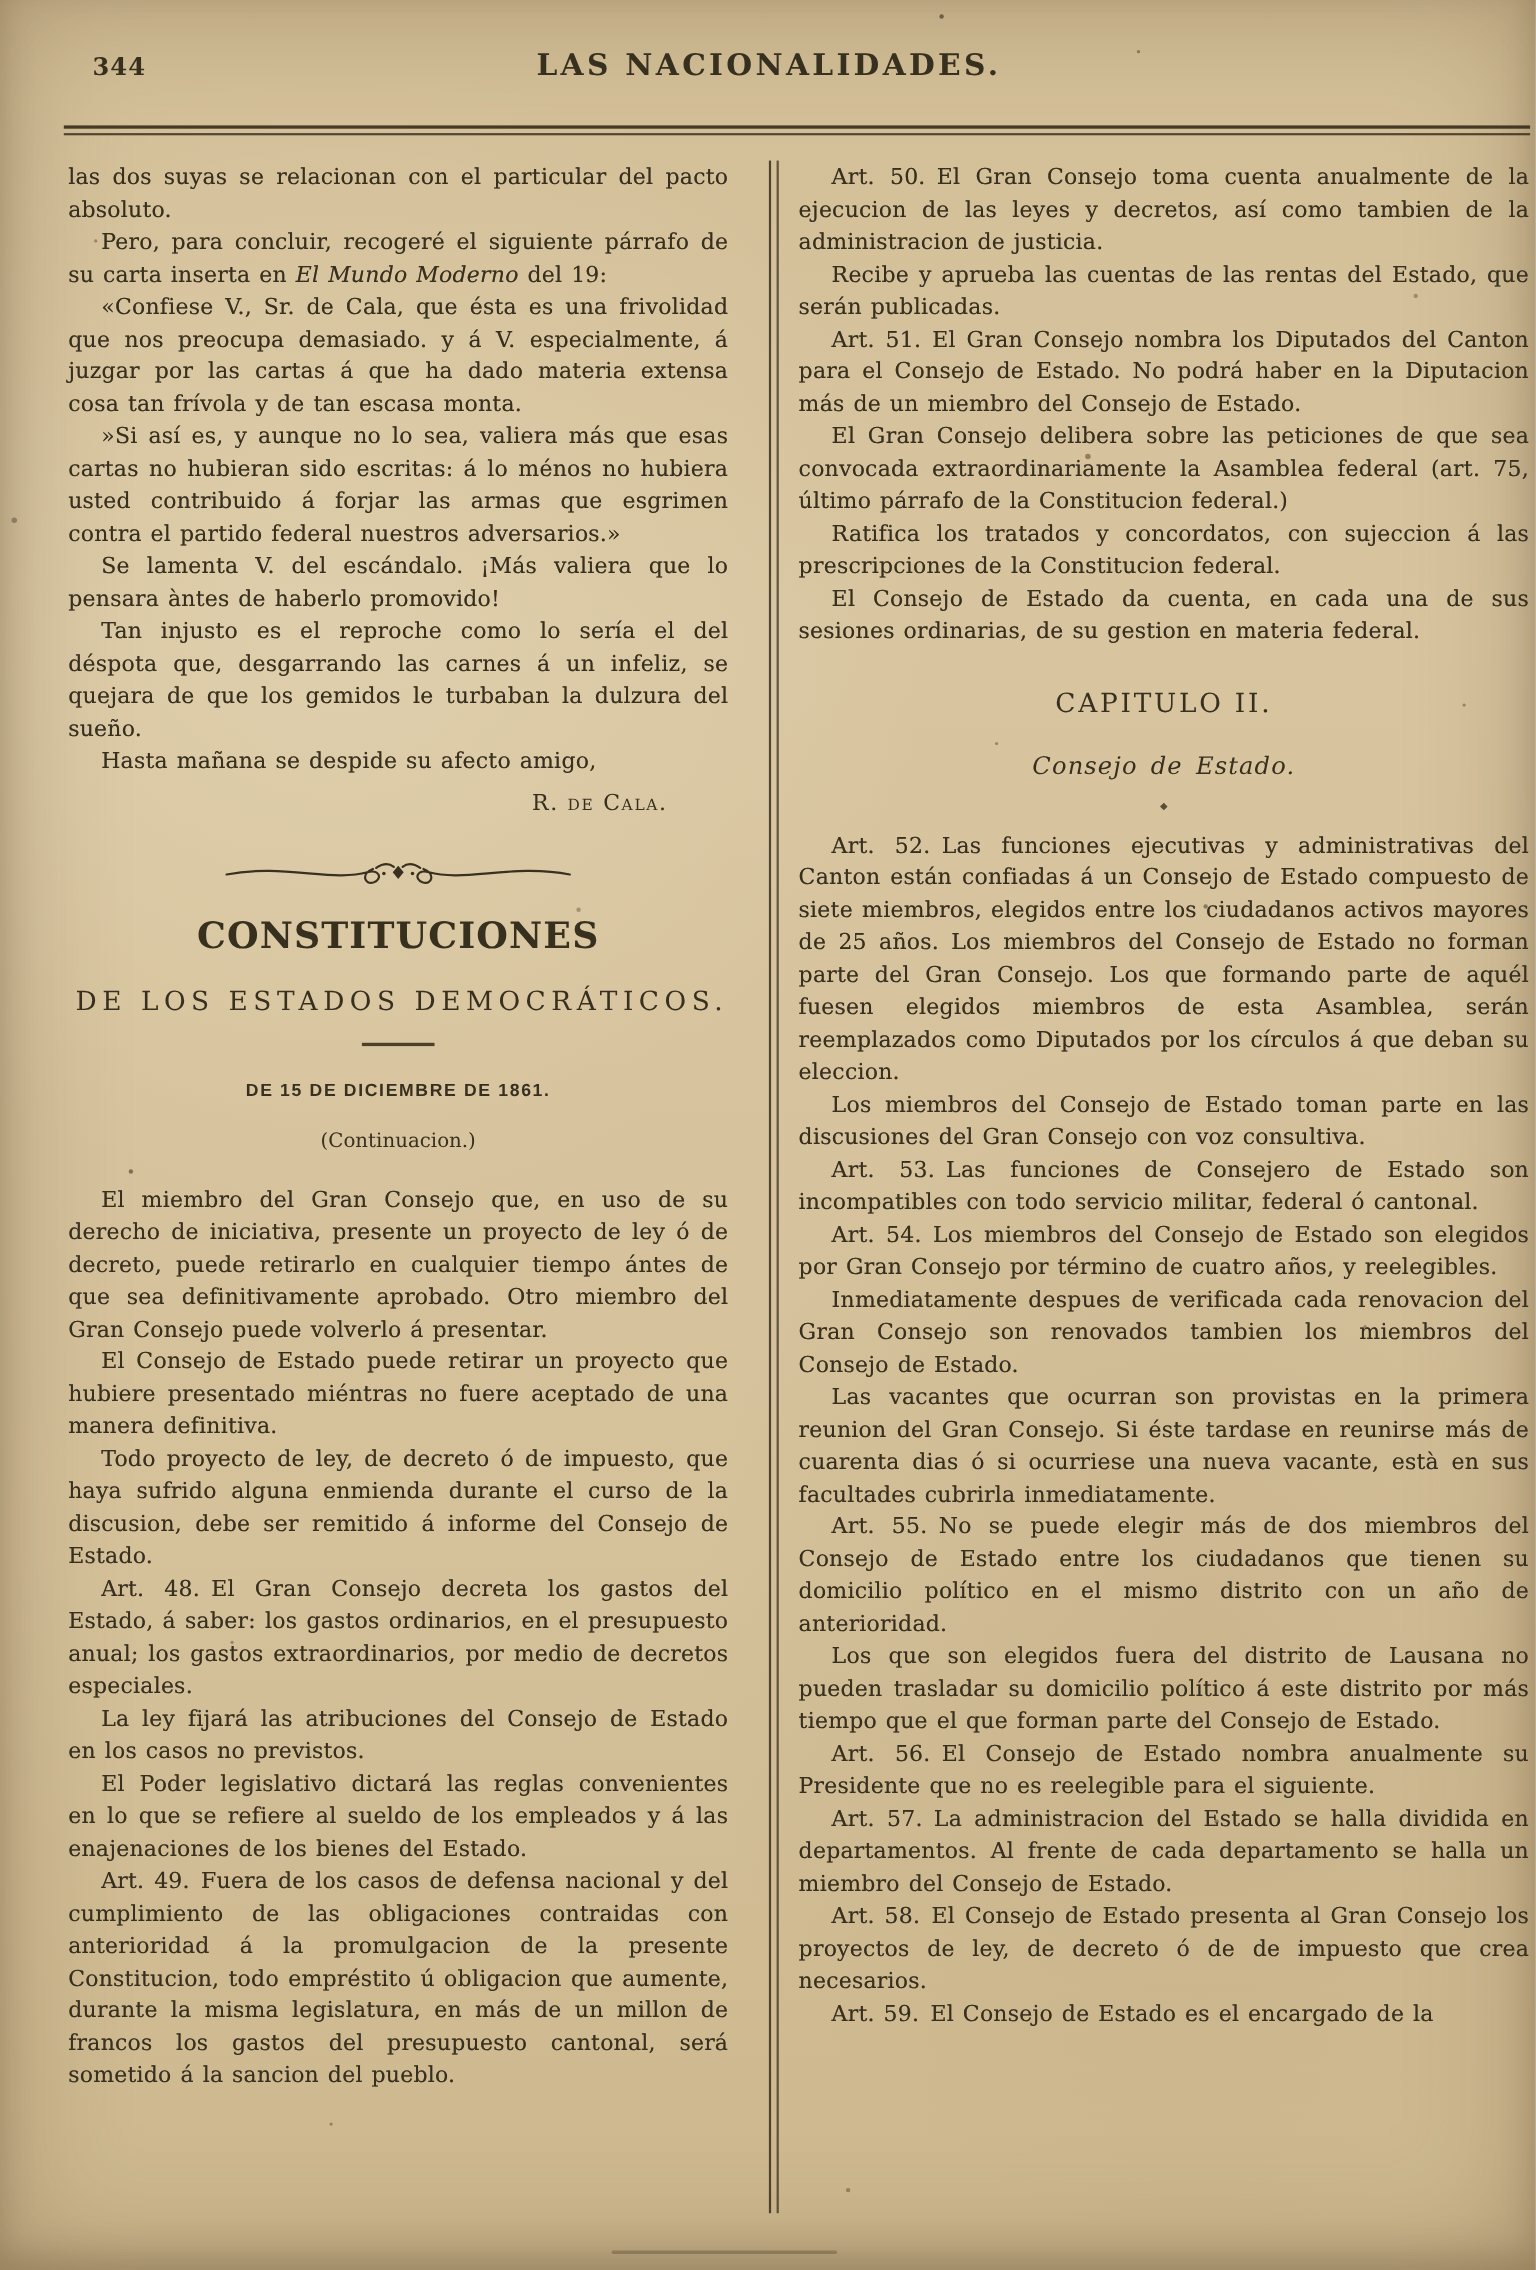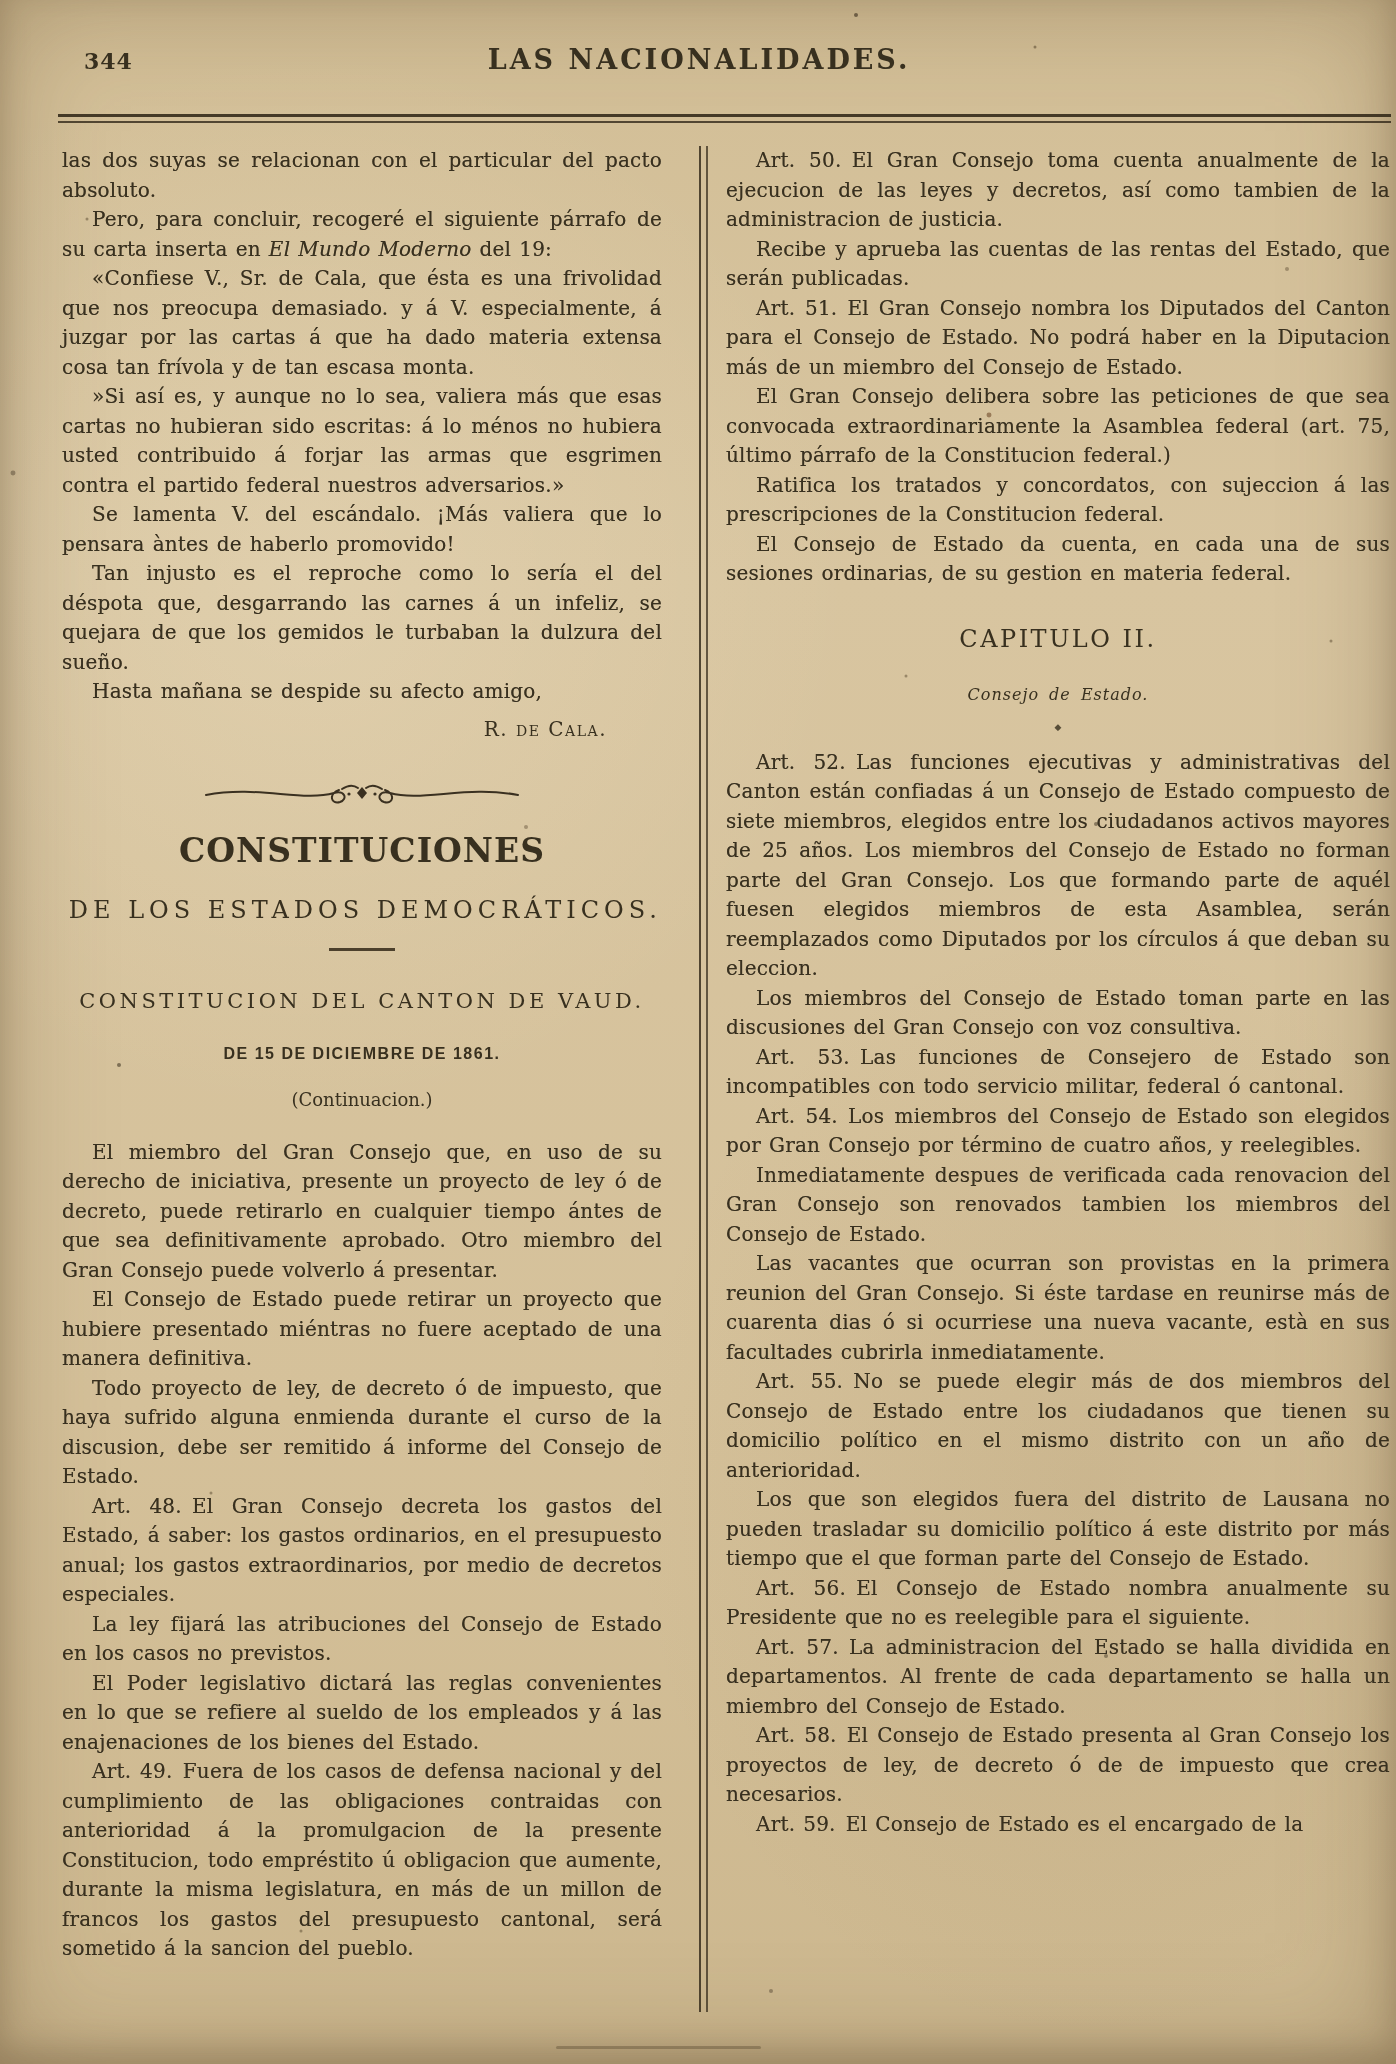--- a/index.html
+++ b/index.html
@@ -99,21 +99,21 @@
     margin: 26px 0 28px; text-align: center;
     font-size: 18px;
   }
 
   .chapter-heading {
     margin: 36px 0 0; text-align: center;
     font-size: 24px; font-weight: 400; letter-spacing: 2.5px;
   }
   .chapter-subtitle {
     margin: 32px 0 0; text-align: center;
-    font-style: italic; font-size: 16px; letter-spacing: 1px; word-spacing: 4px;
+    font-style: italic; font-size: 22px; letter-spacing: 1px; word-spacing: 4px;
   }
   .ornament { text-align: center; font-size: 9px; margin: 18px 0 16px; opacity: 0.8; }
 
   
   .specks {
     position: absolute; top: 0; left: 0; width: 2px; height: 2px;
     background: transparent; border-radius: 50%;
     box-shadow:
       855px 14px 0 1px rgba(40,30,16,0.55),
       1034px 46px 0 0.5px rgba(60,44,22,0.45),
@@ -171,21 +171,20 @@
         </g>
         <path d="M160,12 L165,18 L160,24 L155,18 Z" fill="#3a3020"></path>
         <circle cx="147" cy="19" r="1.6" fill="#3a3020"></circle>
         <circle cx="173" cy="19" r="1.6" fill="#3a3020"></circle>
       </svg>
     </div>
 
     <h1 class="const-title">CONSTITUCIONES</h1>
     <h2 class="const-subtitle">DE LOS ESTADOS DEMOCRÁTICOS.</h2>
     <div class="short-rule"></div>
-    <h3 class="canton-heading">CONSTITUCION DEL CANTON DE VAUD.</h3>
     <div class="date-line">DE 15 DE DICIEMBRE DE 1861.</div>
     <div class="continuation">(Continuacion.)</div>
 
     <div>
         <p class="para">El miembro del Gran Consejo que, en uso de su derecho de iniciativa, presente un proyecto de ley ó de decreto, puede retirarlo en cualquier tiempo ántes de que sea definitivamente aprobado. Otro miembro del Gran Consejo puede volverlo á presentar.</p>
         <p class="para">El Consejo de Estado puede retirar un proyecto que hubiere presentado miéntras no fuere aceptado de una manera definitiva.</p>
         <p class="para">Todo proyecto de ley, de decreto ó de impuesto, que haya sufrido alguna enmienda durante el curso de la discusion, debe ser remitido á informe del Consejo de Estado.</p>
         <p class="para">Art. 48. El Gran Consejo decreta los gastos del Estado, á saber: los gastos ordinarios, en el presupuesto anual; los gastos extraordinarios, por medio de decretos especiales.</p>
         <p class="para">La ley fijará las atribuciones del Consejo de Estado en los casos no previstos.</p>
         <p class="para">El Poder legislativo dictará las reglas convenientes en lo que se refiere al sueldo de los empleados y á las enajenaciones de los bienes del Estado.</p>

